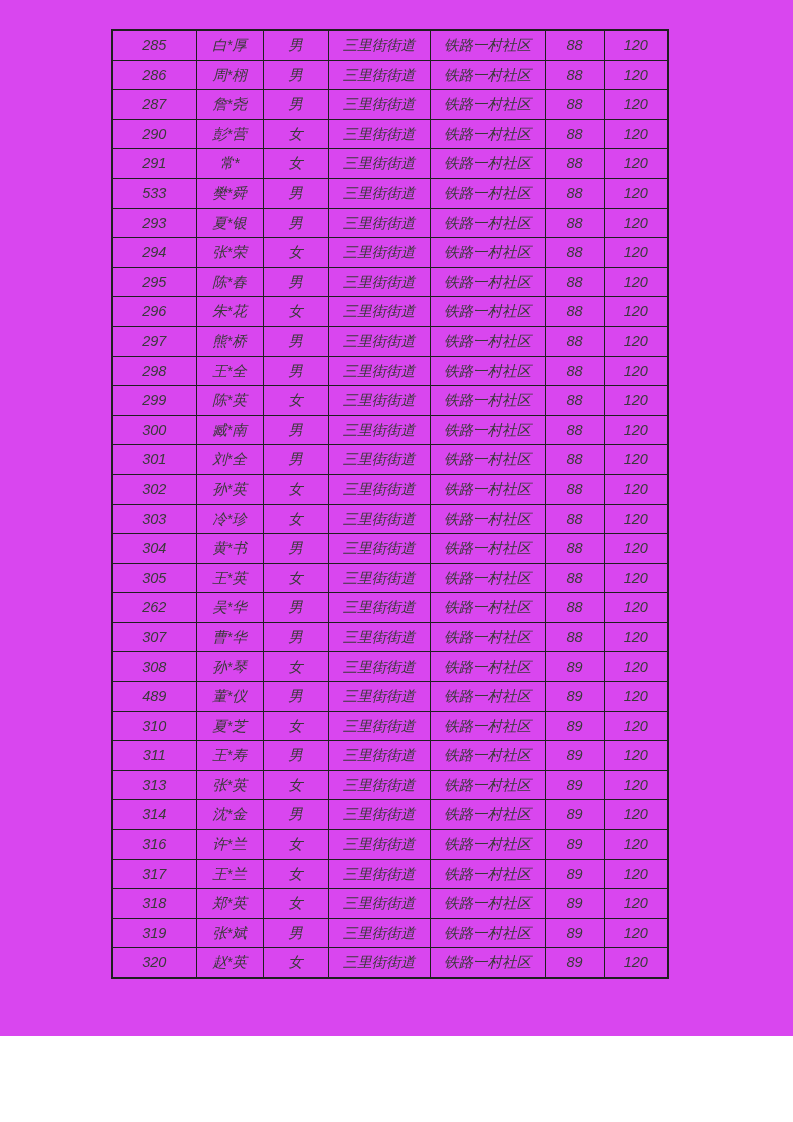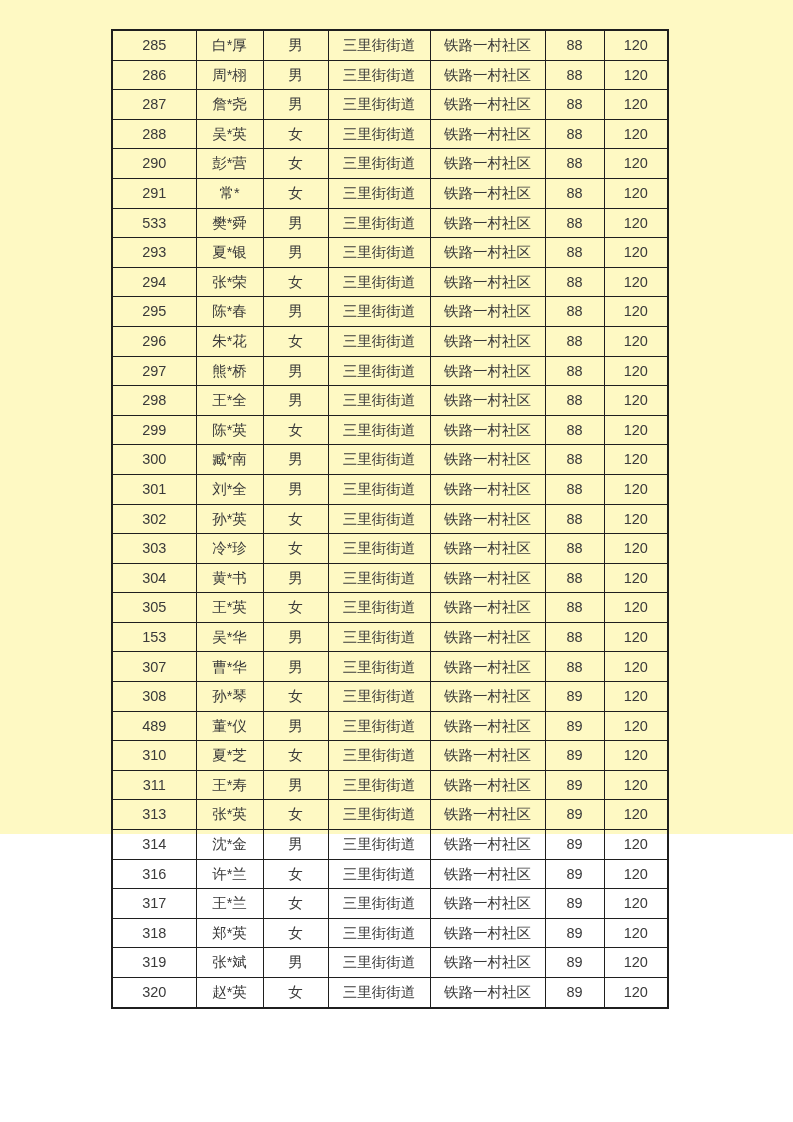--- a/index.html
+++ b/index.html
@@ -9,22 +9,23 @@
   }
   body {
     width: 793px;
     height: 1122px;
     font-family: "Liberation Sans", "DejaVu Sans", sans-serif;
     overflow: hidden;
   }
   .page {
     position: relative;
     width: 793px;
-    height: 834px;
-    background: #fef9c3;
+    height: 1036px;
+    background: #d946ef;
+    font-style: italic;
   }
   table.roster {
     position: absolute;
     left: 111px;
     top: 29px;
     width: 556px;
     border-collapse: collapse;
     table-layout: fixed;
     border: 2px solid #1f1f1f;
   }
@@ -84,29 +85,20 @@
         <tr>
     <td>287</td>
     <td>詹*尧</td>
     <td>男</td>
     <td>三里街街道</td>
     <td>铁路一村社区</td>
     <td>88</td>
     <td>120</td>
   </tr>
         <tr>
-    <td>288</td>
-    <td>吴*英</td>
-    <td>女</td>
-    <td>三里街街道</td>
-    <td>铁路一村社区</td>
-    <td>88</td>
-    <td>120</td>
-  </tr>
-        <tr>
     <td>290</td>
     <td>彭*营</td>
     <td>女</td>
     <td>三里街街道</td>
     <td>铁路一村社区</td>
     <td>88</td>
     <td>120</td>
   </tr>
         <tr>
     <td>291</td>
@@ -237,21 +229,21 @@
         <tr>
     <td>305</td>
     <td>王*英</td>
     <td>女</td>
     <td>三里街街道</td>
     <td>铁路一村社区</td>
     <td>88</td>
     <td>120</td>
   </tr>
         <tr>
-    <td>153</td>
+    <td>262</td>
     <td>吴*华</td>
     <td>男</td>
     <td>三里街街道</td>
     <td>铁路一村社区</td>
     <td>88</td>
     <td>120</td>
   </tr>
         <tr>
     <td>307</td>
     <td>曹*华</td>

